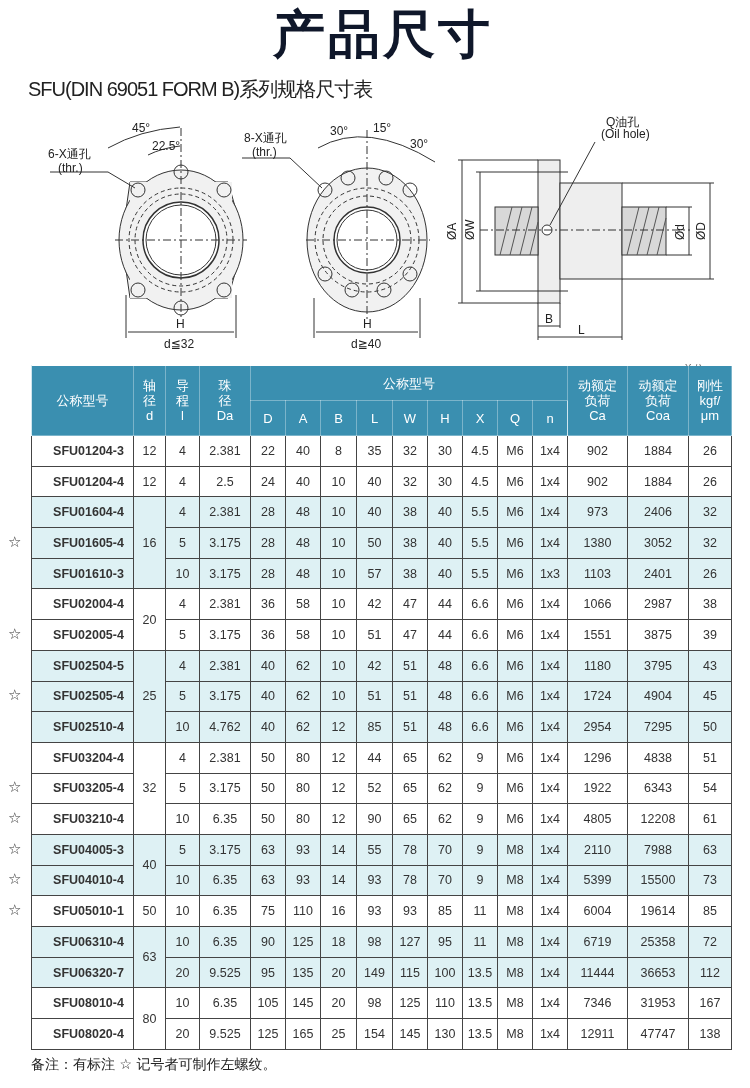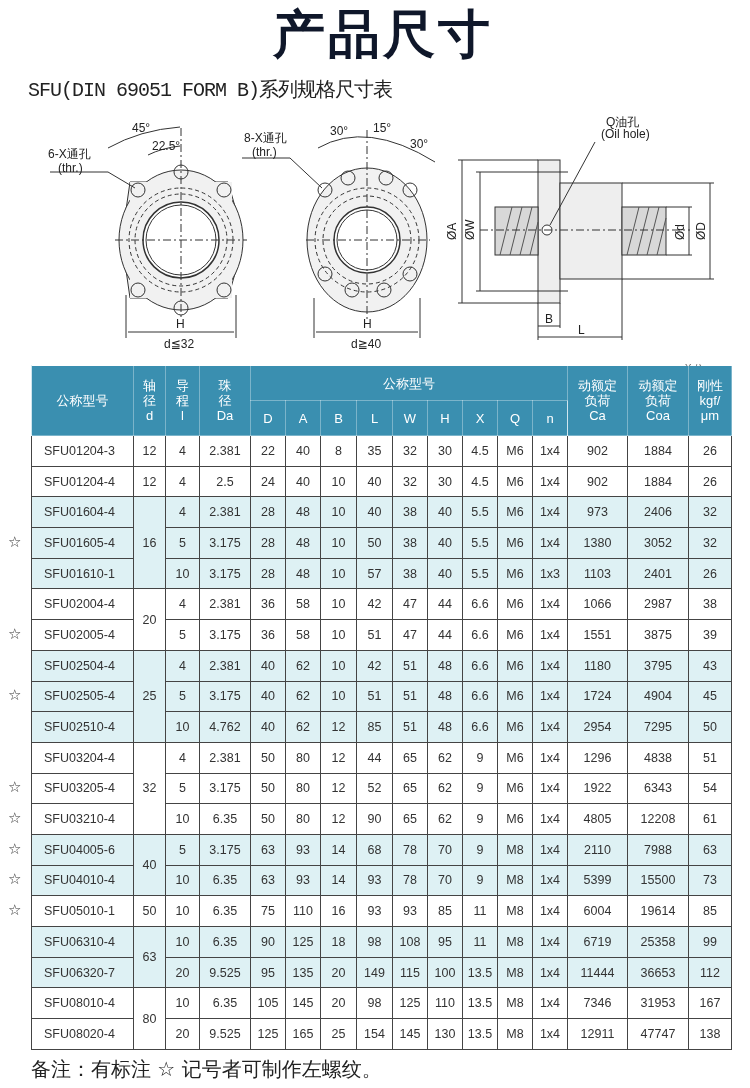--- a/index.html
+++ b/index.html
@@ -5,21 +5,21 @@
   * { box-sizing: border-box; margin: 0; padding: 0; }
   html, body { width: 750px; height: 1088px; background: #ffffff; overflow: hidden; }
   body { font-family: "DejaVu Sans", "Liberation Sans", sans-serif; color: #222; position: relative; }
 
   .title {
     position: absolute; left: 8px; top: 4px; width: 750px; text-align: center;
     font-size: 52px; font-weight: bold; color: #0f172a; letter-spacing: 3px; line-height: 60px;
   }
   .subtitle {
     position: absolute; left: 28px; top: 76px; font-size: 20px; color: #222;
-    font-family: Liberation Mono, monospace; letter-spacing: -1px;
+    font-family: Liberation Sans, sans-serif; letter-spacing: -1px;
   }
 
   .drawings { position: absolute; left: 0; top: 110px; width: 750px; height: 245px; }
   .drawings svg { position: absolute; }
   .lbl { font-family: "Liberation Sans", sans-serif; font-size: 12px; fill: #222; }
 
   .unit {
     position: absolute; right: 20px; top: 362px; font-size: 11px; color: #222;
   }
 
@@ -29,26 +29,26 @@
   }
   table.spec th {
     background: #3a8fb0; color: #ffffff; font-weight: normal;
     border: 1px solid #ffffff55; border-left: 1px solid #cfe6ef; text-align: center;
     line-height: 15px; font-size: 13px;
   }
   table.spec td {
     border: 1px solid #444; text-align: center; height: 30.7px; padding: 0;
   }
   table.spec tr.shade td { background: #def1f4; }
-  table.spec td.model { text-align: left; padding-left: 12px; }
+  table.spec td.model { text-align: center; padding-left: 12px; font-weight: bold; }
 
   .stars { position: absolute; left: 8px; top: 0; }
   .star { position: absolute; left: 0; font-size: 15px; color: #333; }
 
-  .note { position: absolute; left: 31px; top: 1056px; font-size: 20px; color: #222; }
+  .note { position: absolute; left: 31px; top: 1056px; font-size: 14px; color: #222; }
 </style>
 </head>
 <body>
 
 <div class="title">产品尺寸</div>
 <div class="subtitle">SFU(DIN 69051 FORM B)系列规格尺寸表</div>
 
 <div class="drawings">
 
   <svg width="250" height="245" style="left:0;top:0" viewBox="0 0 250 245">
@@ -275,21 +275,21 @@
         <td>38</td>
         <td>40</td>
         <td>5.5</td>
         <td>M6</td>
         <td>1x4</td>
         <td>1380</td>
         <td>3052</td>
         <td>32</td>
       </tr>
       <tr class="shade">
-        <td class="model">SFU01610-1</td>
+        <td class="model">SFU01610-3</td>
         <td>10</td>
         <td>3.175</td>
         <td>28</td>
         <td>48</td>
         <td>10</td>
         <td>57</td>
         <td>38</td>
         <td>40</td>
         <td>5.5</td>
         <td>M6</td>
@@ -327,21 +327,21 @@
         <td>47</td>
         <td>44</td>
         <td>6.6</td>
         <td>M6</td>
         <td>1x4</td>
         <td>1551</td>
         <td>3875</td>
         <td>39</td>
       </tr>
       <tr class="shade">
-        <td class="model">SFU02504-4</td>
+        <td class="model">SFU02504-5</td>
         <td rowspan="3">25</td>
         <td>4</td>
         <td>2.381</td>
         <td>40</td>
         <td>62</td>
         <td>10</td>
         <td>42</td>
         <td>51</td>
         <td>48</td>
         <td>6.6</td>
@@ -431,28 +431,28 @@
         <td>65</td>
         <td>62</td>
         <td>9</td>
         <td>M6</td>
         <td>1x4</td>
         <td>4805</td>
         <td>12208</td>
         <td>61</td>
       </tr>
       <tr class="shade">
-        <td class="model">SFU04005-6</td>
+        <td class="model">SFU04005-3</td>
         <td rowspan="2">40</td>
         <td>5</td>
         <td>3.175</td>
         <td>63</td>
         <td>93</td>
         <td>14</td>
-        <td>68</td>
+        <td>55</td>
         <td>78</td>
         <td>70</td>
         <td>9</td>
         <td>M8</td>
         <td>1x4</td>
         <td>2110</td>
         <td>7988</td>
         <td>63</td>
       </tr>
       <tr class="shade">
@@ -492,28 +492,28 @@
       </tr>
       <tr class="shade">
         <td class="model">SFU06310-4</td>
         <td rowspan="2">63</td>
         <td>10</td>
         <td>6.35</td>
         <td>90</td>
         <td>125</td>
         <td>18</td>
         <td>98</td>
-        <td>108</td>
+        <td>127</td>
         <td>95</td>
         <td>11</td>
         <td>M8</td>
         <td>1x4</td>
         <td>6719</td>
         <td>25358</td>
-        <td>99</td>
+        <td>72</td>
       </tr>
       <tr class="shade">
         <td class="model">SFU06320-7</td>
         <td>20</td>
         <td>9.525</td>
         <td>95</td>
         <td>135</td>
         <td>20</td>
         <td>149</td>
         <td>115</td>

